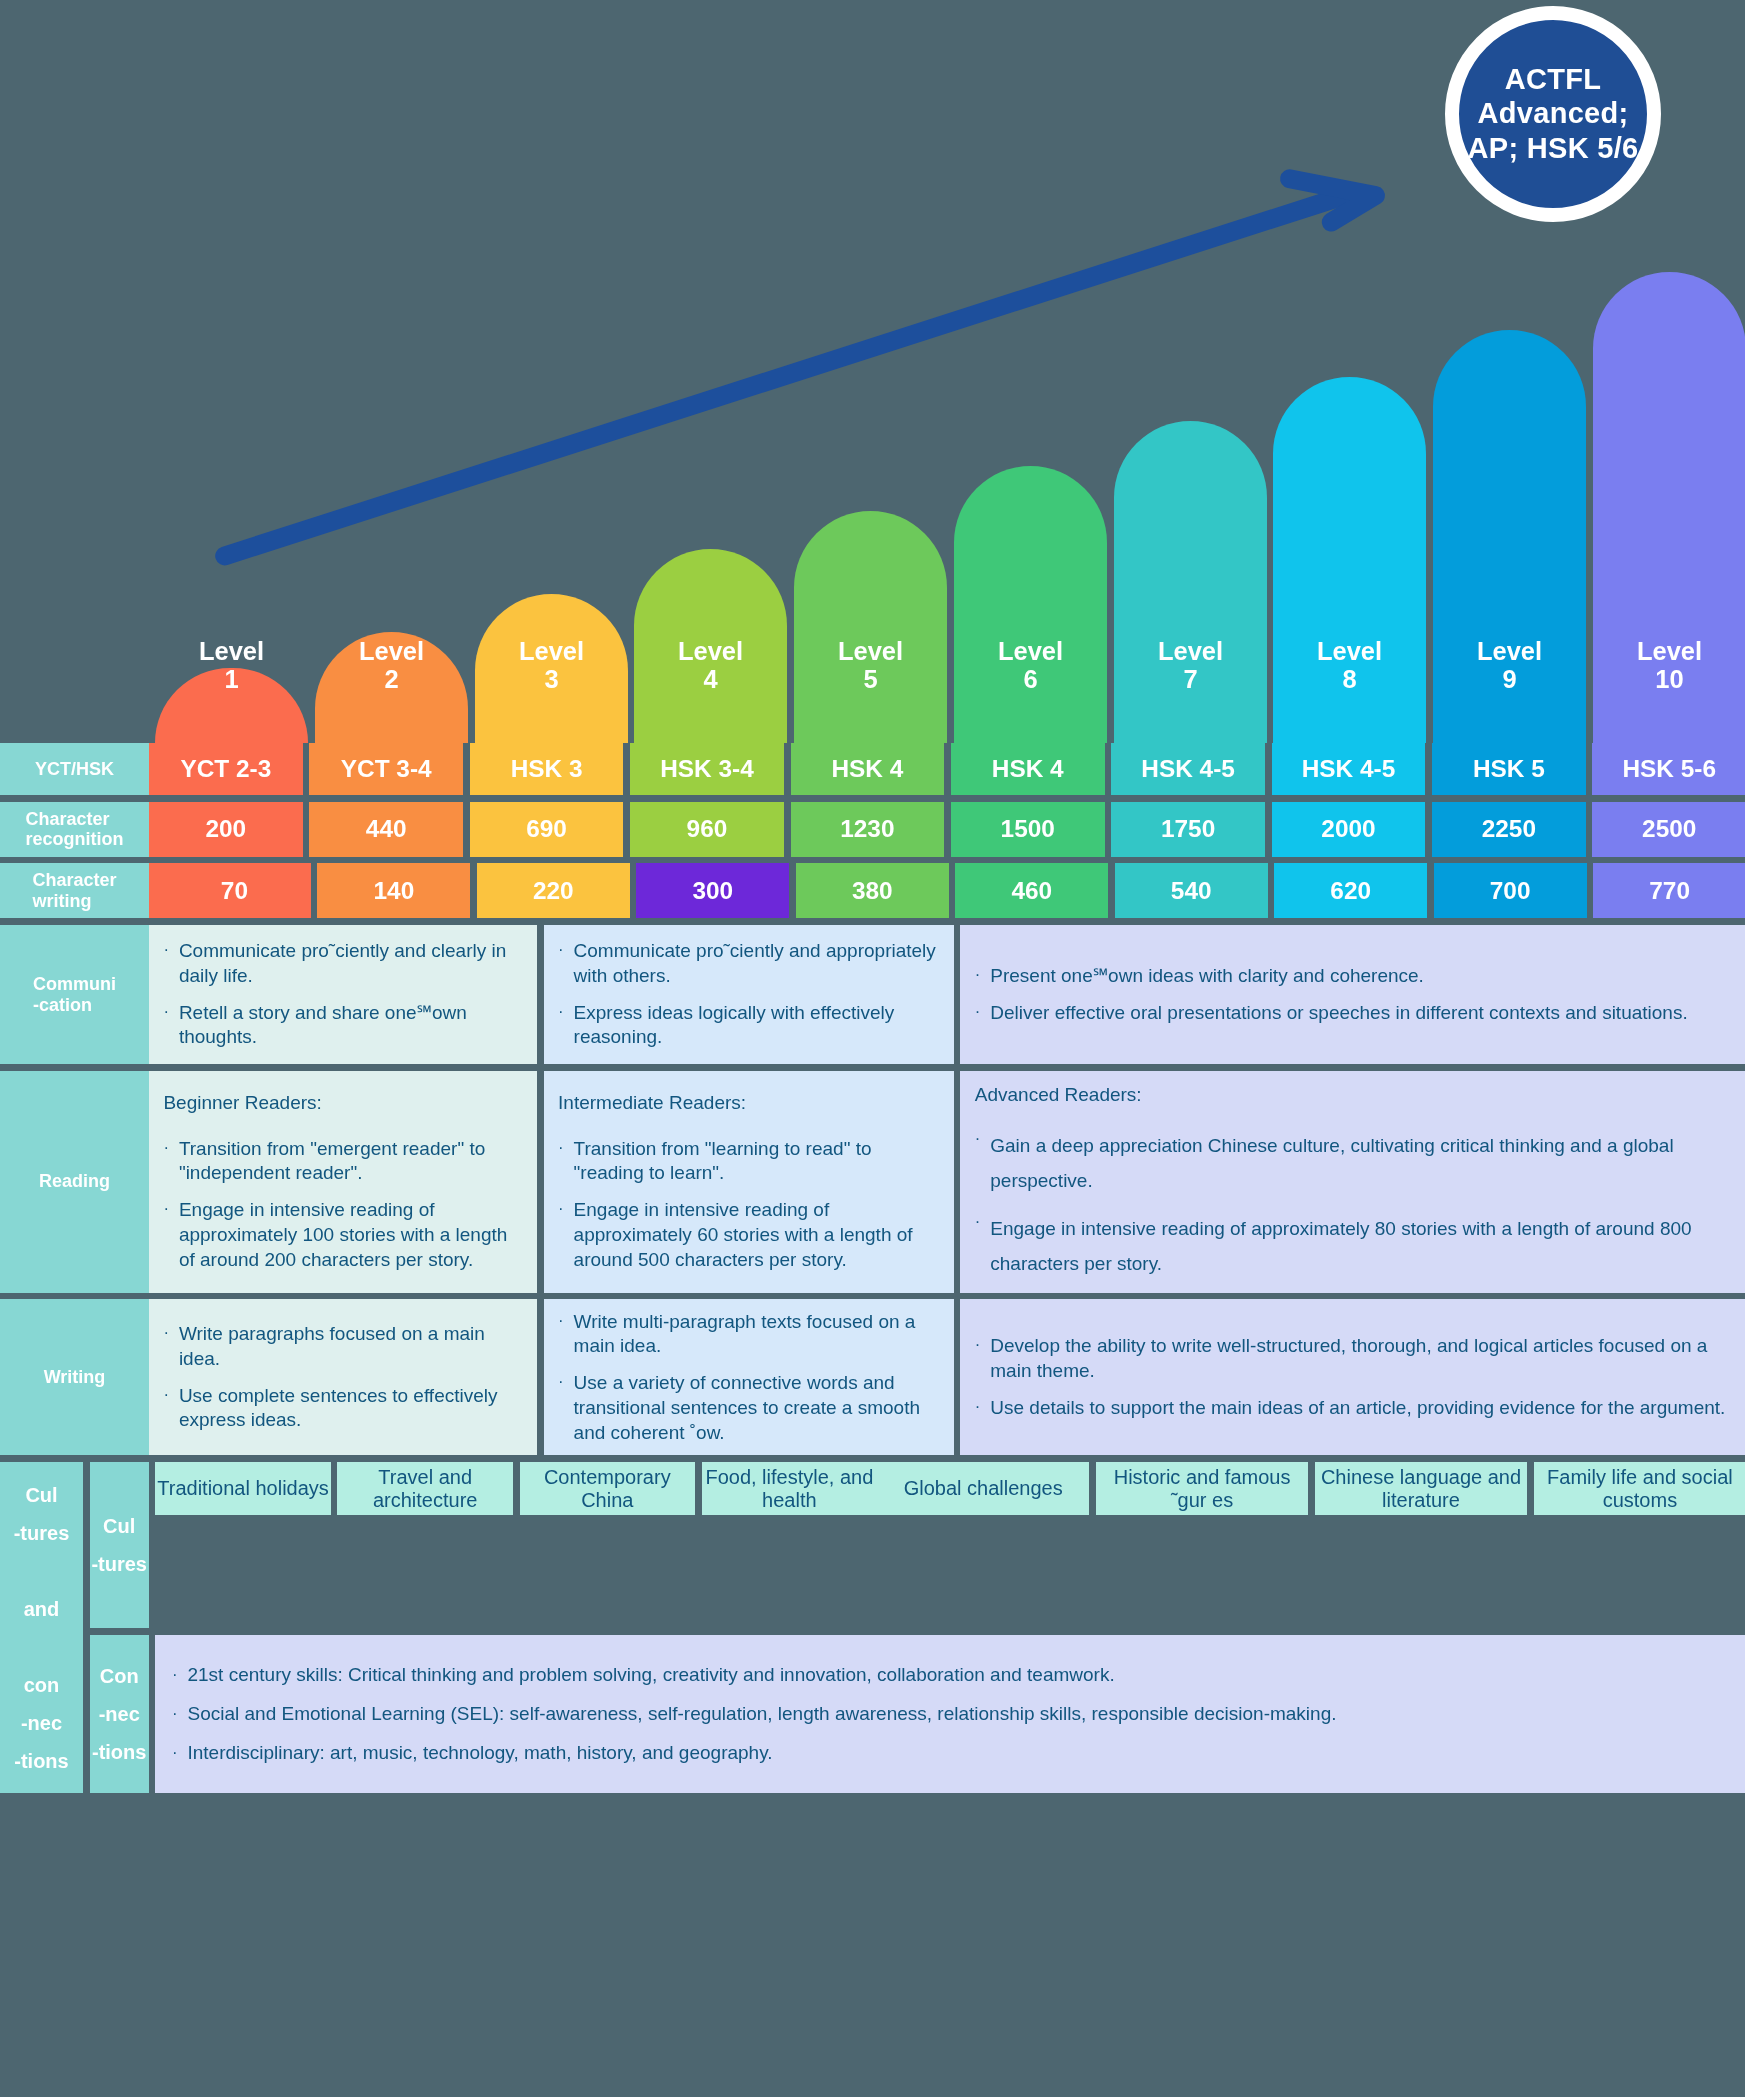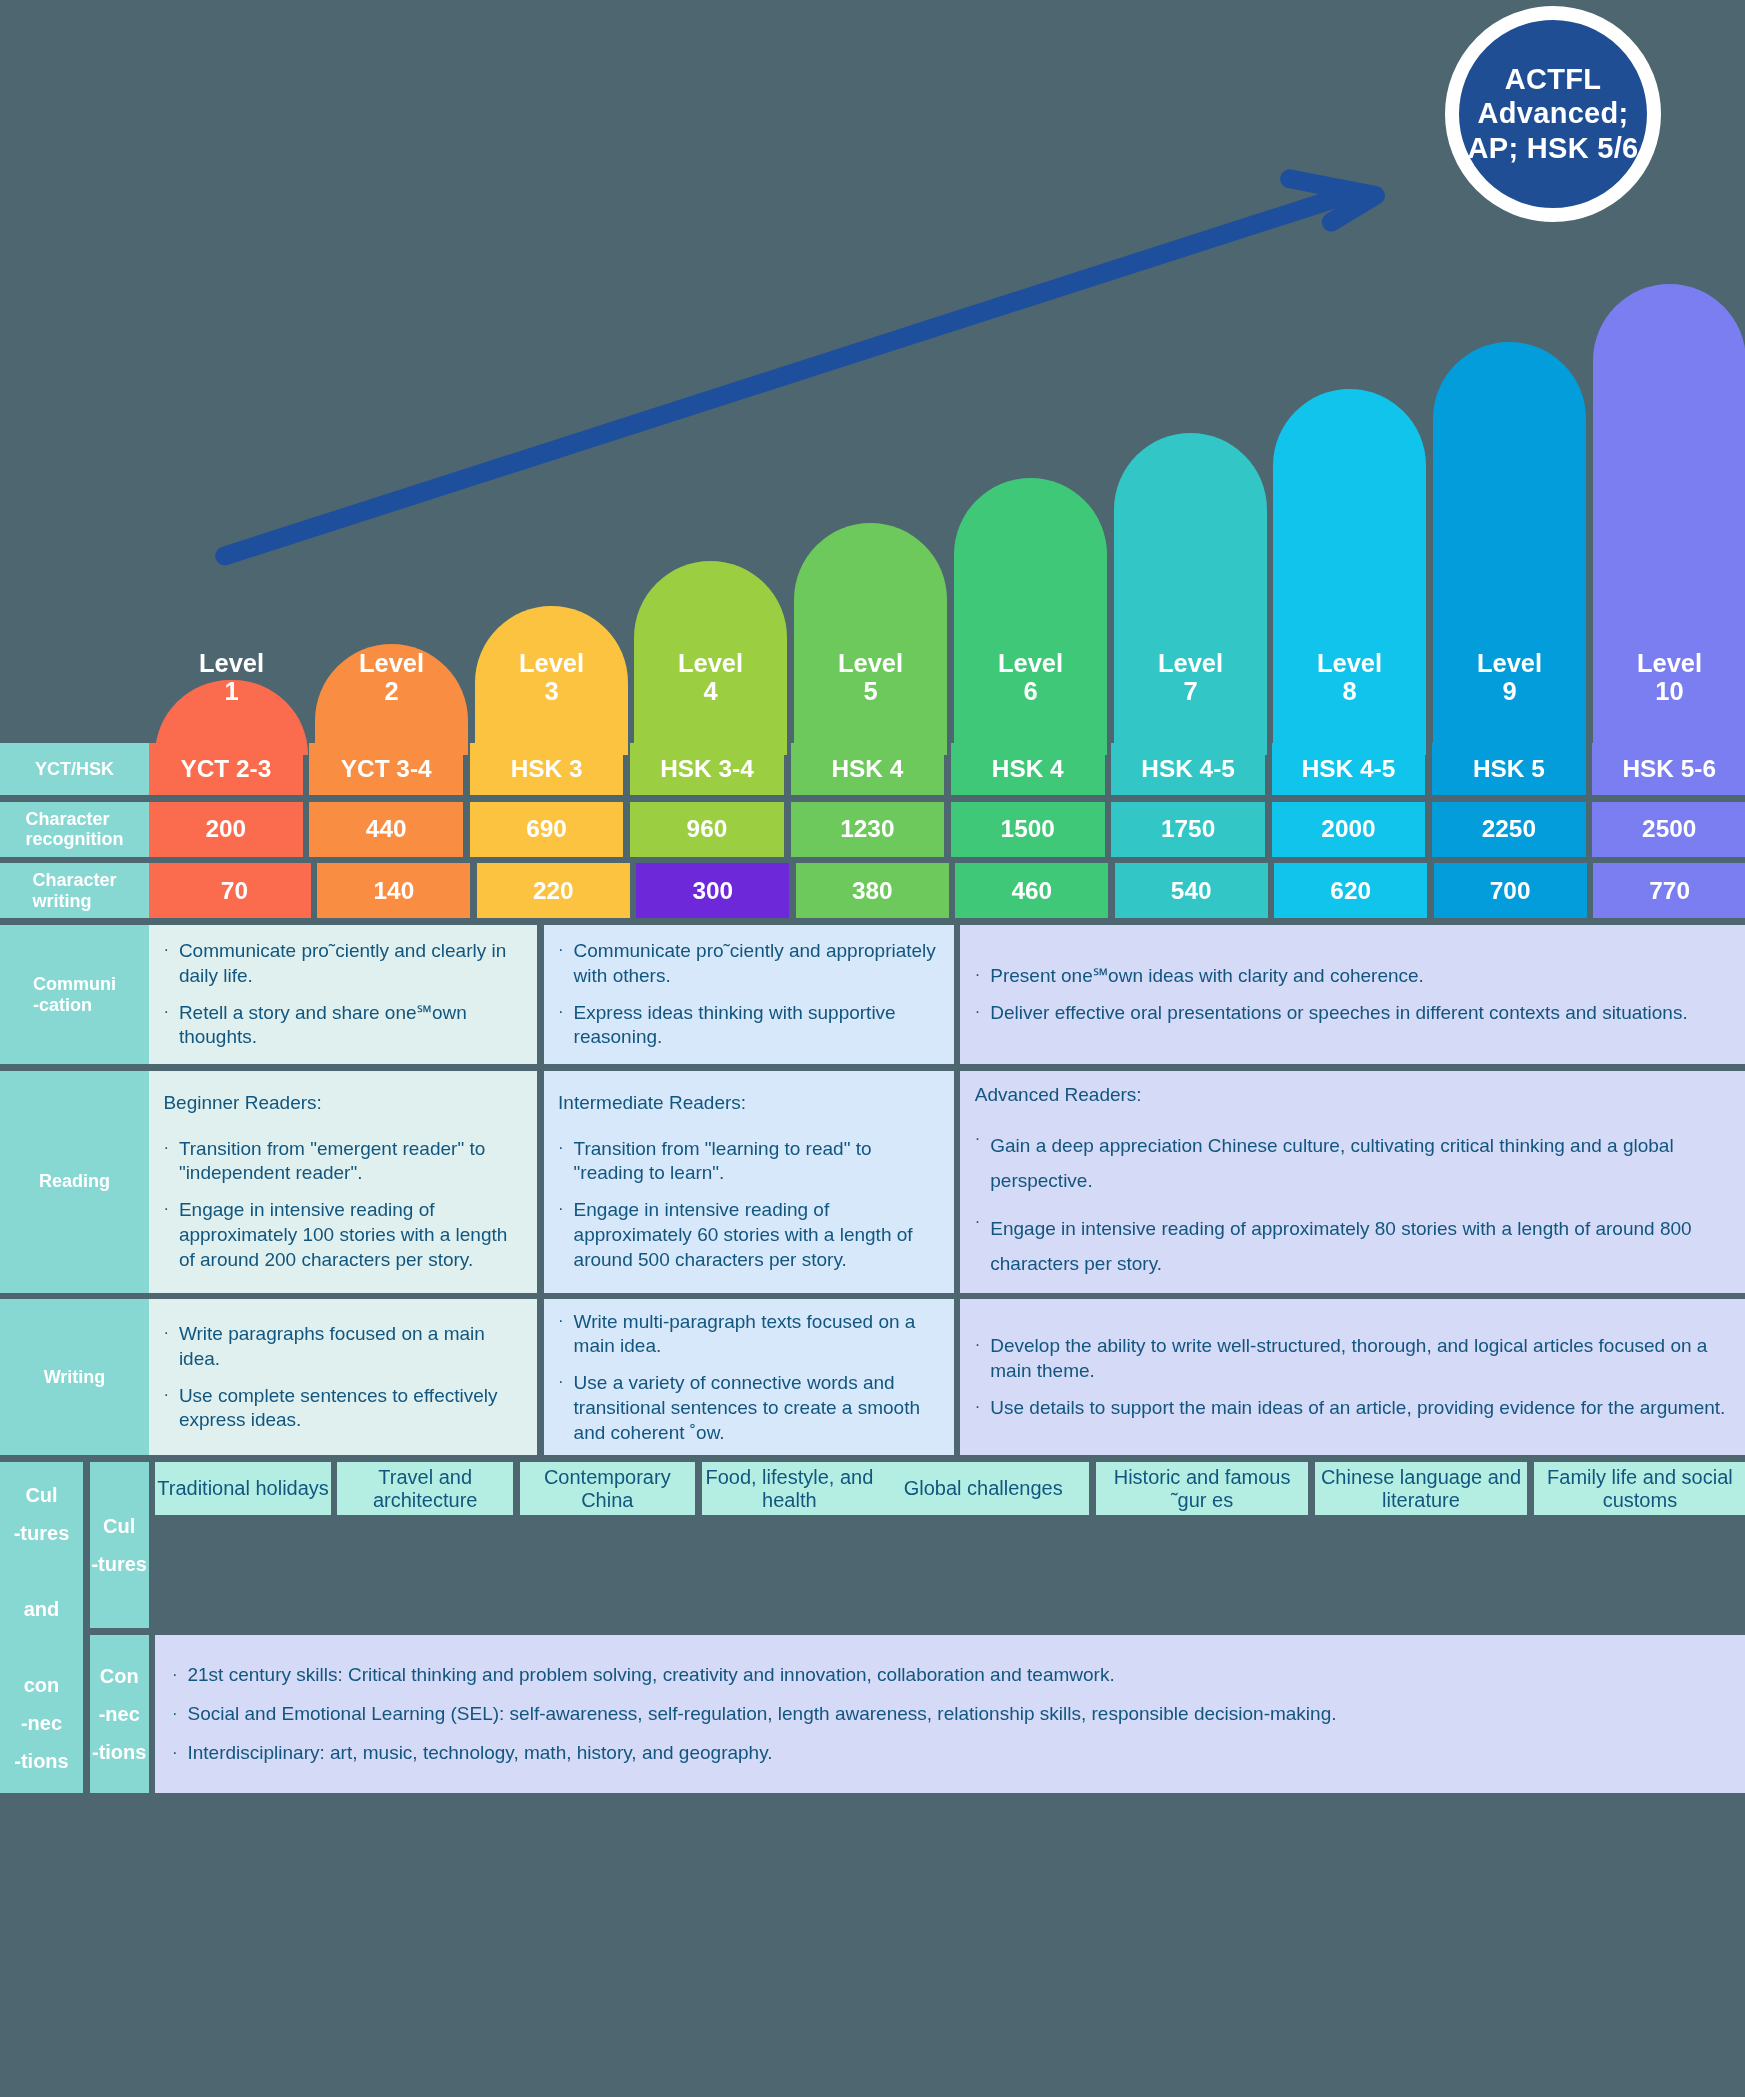--- a/index.html
+++ b/index.html
@@ -22,21 +22,21 @@
   }
   .badge-text{
     color:#ffffff;font-weight:bold;font-size:29px;line-height:1.18;
     text-align:center;white-space:pre-line;letter-spacing:0.3px;
   }
 
   
   .arrow-svg{position:absolute;left:0;top:0;width:1746px;height:666px;z-index:4;pointer-events:none;}
 
   
-  .bars{position:absolute;left:0;top:12px;width:1412px;height:743px;z-index:3;}
+  .bars{position:absolute;left:0;top:0;width:1412px;height:743px;z-index:3;}
   .bar{
     position:absolute;bottom:0;
     display:flex;align-items:flex-end;justify-content:center;
   }
   .bar-inner{
     width:100%;height:100%;
     border-top-left-radius:554px;border-top-right-radius:554px;
     display:flex;align-items:flex-end;justify-content:center;
   }
   .bar-label{
@@ -261,21 +261,21 @@
               <span class="txt">Retell a story and share one℠own thoughts.</span>
             </div>
           </div>
           <div class="card c-int">
             <div class="bul">
               <span class="dot">·</span>
               <span class="txt">Communicate pro˜ciently and appropriately with others.</span>
             </div>
             <div class="bul">
               <span class="dot">·</span>
-              <span class="txt">Express ideas thinking with supportive reasoning.</span>
+              <span class="txt">Express ideas logically with effectively reasoning.</span>
             </div>
           </div>
           <div class="card c-adv">
             <div class="bul">
               <span class="dot">·</span>
               <span class="txt">Present one℠own ideas with clarity and coherence.</span>
             </div>
             <div class="bul">
               <span class="dot">·</span>
               <span class="txt">Deliver effective oral presentations or speeches in different contexts and situations.</span>

